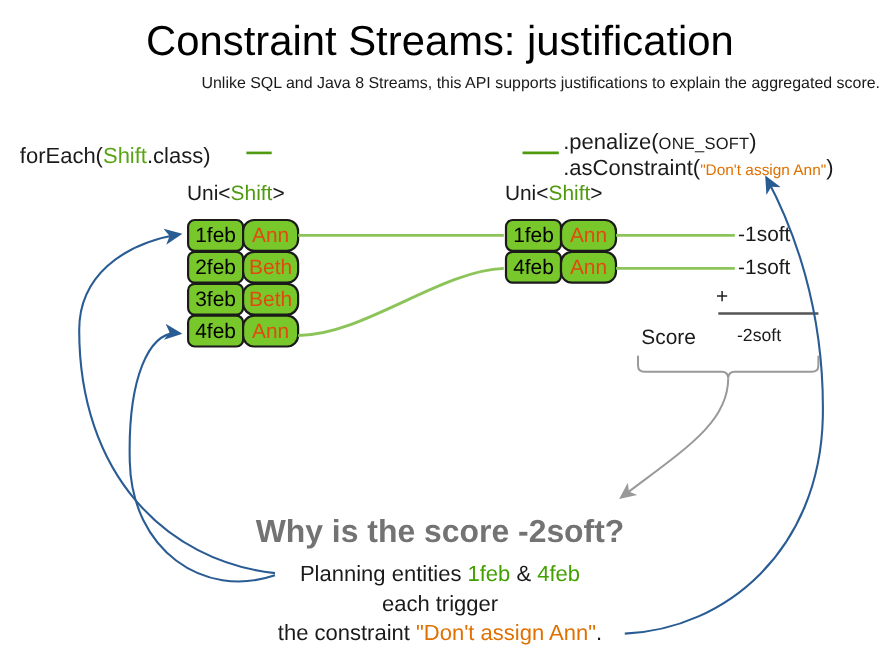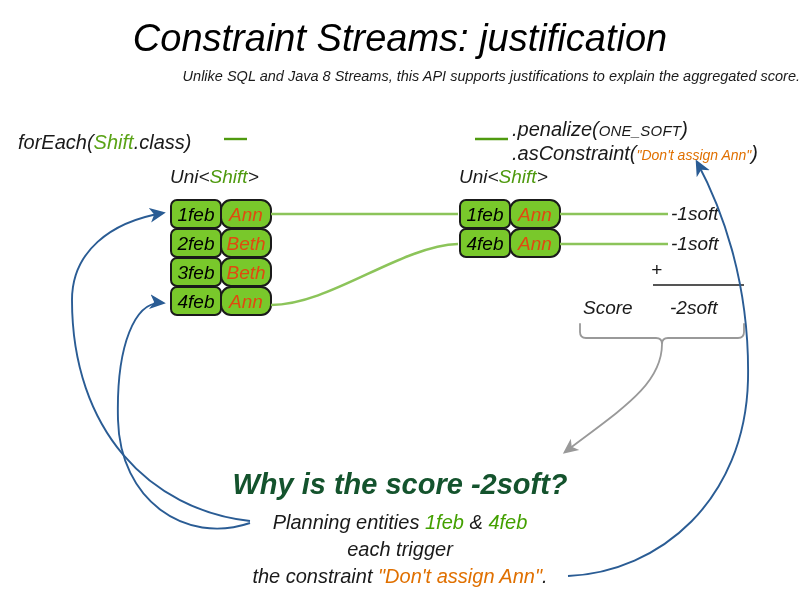--- a/index.html
+++ b/index.html
@@ -13,21 +13,20 @@
     position: relative;
     overflow: hidden;
     font-family: "Liberation Sans", sans-serif;
     color: #000000;
   }
   .stage {
     position: absolute;
     left: 0; top: 0;
     width: 800px;
     height: 534px;
-    font-style: italic;
   }
   .svg-layer {
     position: absolute;
     left: 0; top: 0;
     width: 800px;
     height: 600px;
     pointer-events: none;
   }
 
   
@@ -144,34 +143,34 @@
   .score-word {
     position: absolute;
     left: 583px; top: 297px;
     font-size: 19px;
     color: #1a1a1a;
     white-space: nowrap;
   }
   .score-total {
     position: absolute;
     left: 670px; top: 297px;
-    font-size: 19px;
+    font-size: 16px;
     color: #1a1a1a;
     white-space: nowrap;
   }
 
   
   .why-heading {
     position: absolute;
     left: 0; top: 468px;
     width: 800px;
     text-align: center;
     font-size: 29px;
     font-weight: bold;
-    color: #14532d;
+    color: #737373;
     white-space: nowrap;
   }
   .explain {
     position: absolute;
     left: 0;
     width: 800px;
     text-align: center;
     font-size: 20px;
     color: #1a1a1a;
     white-space: nowrap;

